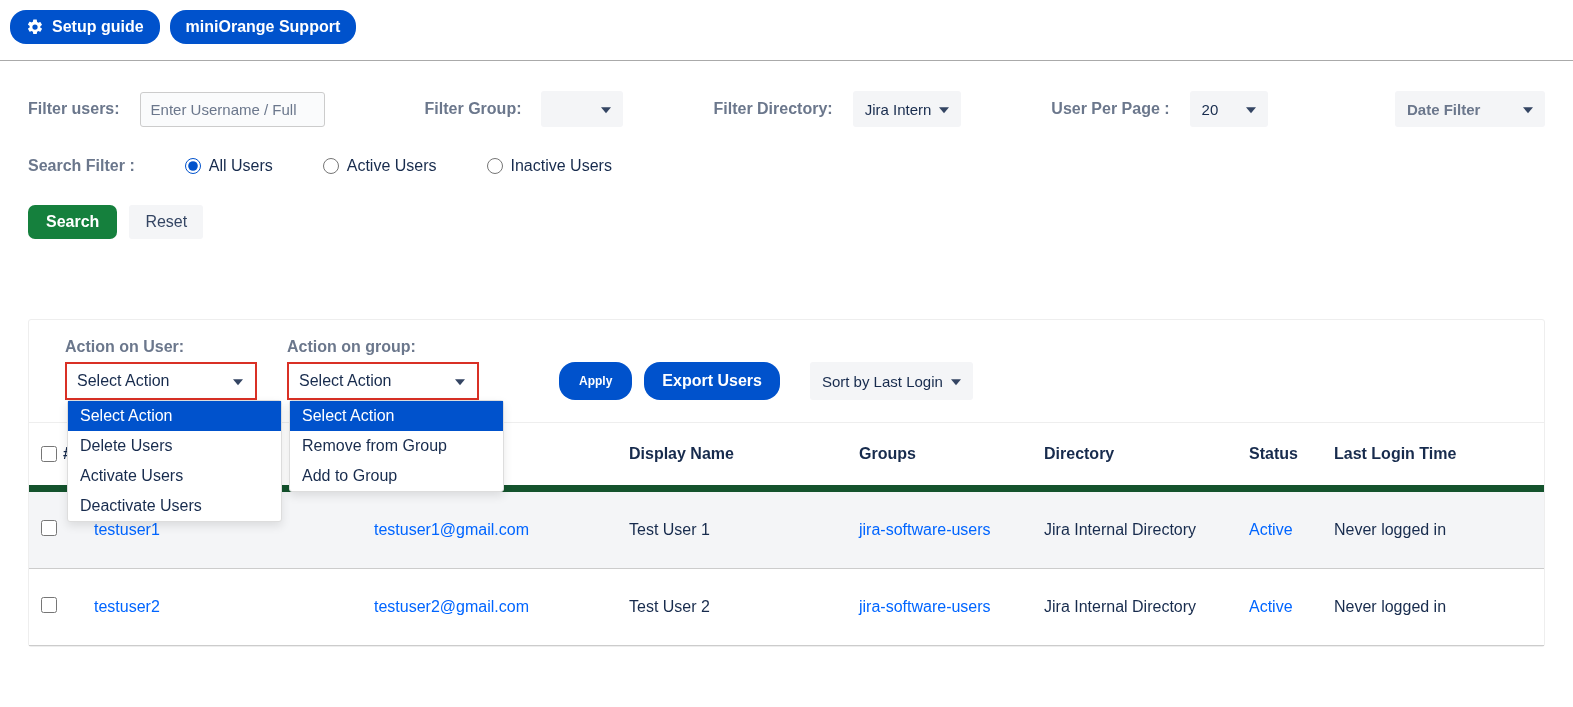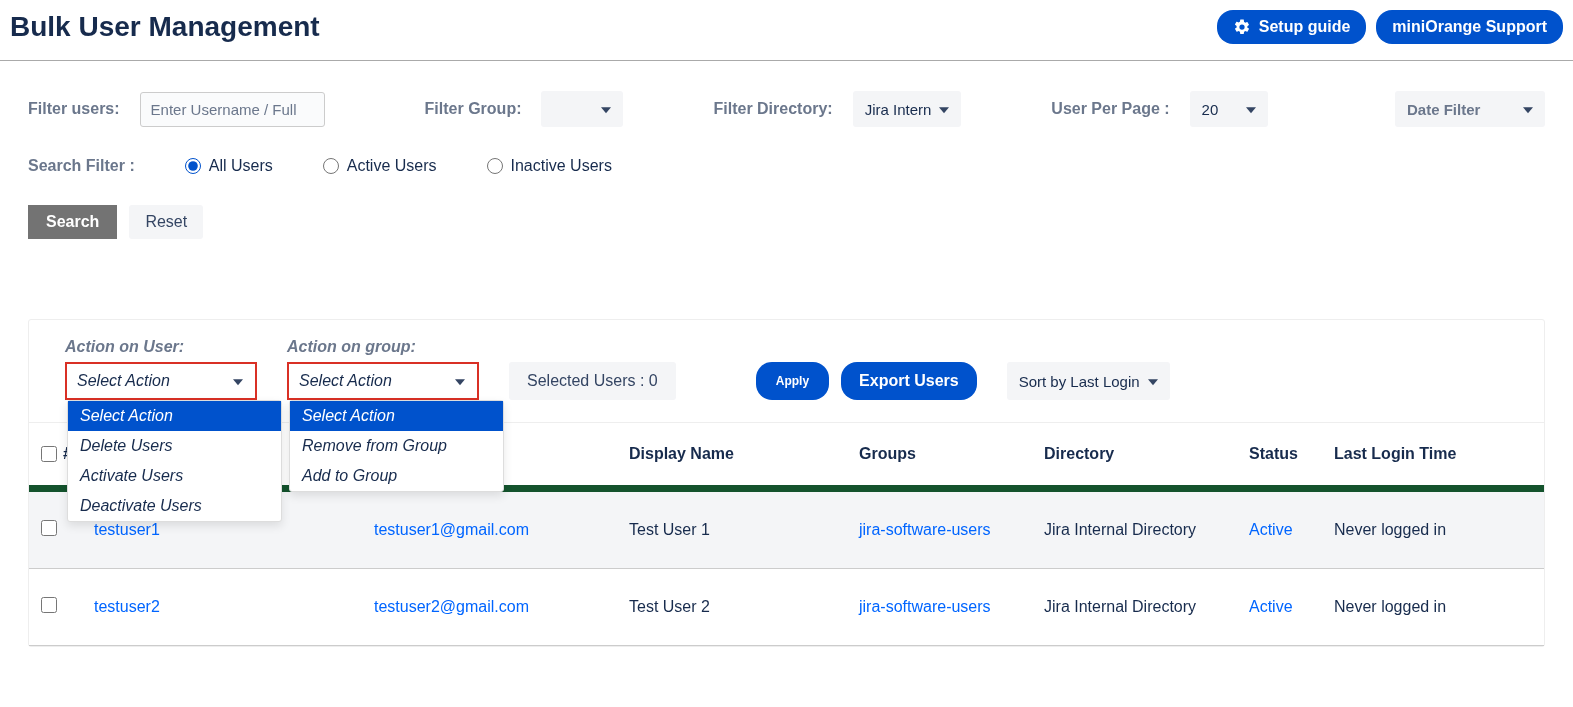--- a/index.html
+++ b/index.html
@@ -20,26 +20,26 @@
 .select-box::after { content: ''; position: absolute; right: 12px; top: 50%; transform: translateY(-30%); width: 0; height: 0; border-left: 5px solid transparent; border-right: 5px solid transparent; border-top: 6px solid #344563; }
 .select-box.small { min-width: 82px; }
 .select-box.medium { min-width: 95px; }
 .select-box.wide { min-width: 150px; }
 
 .filter-row2 { display: flex; align-items: center; gap: 50px; margin-bottom: 30px; }
 .radio-wrap { display: flex; align-items: center; gap: 8px; font-size: 16px; color: #172b4d; font-weight: 400; }
 .radio-wrap input { width: 16px; height: 16px; accent-color: #0052cc; }
 
 .filter-row3 { display: flex; gap: 12px; }
-.btn-search { background: #737373; color: #fff; border: none; padding: 8px 18px; font-size: 16px; font-weight: 600; border-radius: 0; cursor: pointer; }
+.btn-search { background: #15803d; color: #fff; border: none; padding: 8px 18px; font-size: 16px; font-weight: 600; border-radius: 7px; cursor: pointer; }
 .btn-reset { background: #f4f5f7; color: #344563; border: none; padding: 8px 16px; font-size: 16px; font-weight: 400; border-radius: 3px; cursor: pointer; }
 
 .table-area { margin: 70px 28px 0 28px; border: 1px solid #eee; border-radius: 3px; }
 .action-bar { padding: 18px 36px 22px 36px; display: flex; align-items: flex-end; gap: 30px; position: relative; }
-.action-group { display: flex; flex-direction: column; gap: 6px; position: relative; font-style: italic; }
+.action-group { display: flex; flex-direction: column; gap: 6px; position: relative; }
 .action-group-label { color: #6b778c; font-size: 16px; font-weight: 600; }
 .action-select { position: relative; background: #fff; border: 2px solid #d93025; padding: 8px 30px 8px 10px; font-size: 16px; color: #172b4d; width: 192px; height: 38px; display: flex; align-items: center; }
 .action-select::after { content: ''; position: absolute; right: 12px; top: 50%; transform: translateY(-30%); width: 0; height: 0; border-left: 5px solid transparent; border-right: 5px solid transparent; border-top: 6px solid #344563; }
 
 .dropdown-menu { position: absolute; top: 100%; left: 0; margin-top: 2px; background: #fff; border: 1px solid #ddd; border-radius: 3px; box-shadow: 0 4px 10px rgba(0,0,0,0.1); z-index: 10; min-width: 215px; }
 .dropdown-item { padding: 6px 12px; font-size: 16px; cursor: pointer; }
 .dropdown-item.selected { background: #0052cc; color: #fff; }
 
 .selected-info { background: #f4f5f7; color: #344563; padding: 8px 18px; font-size: 16px; border-radius: 3px; height: 38px; display: flex; align-items: center; }
 
@@ -52,21 +52,20 @@
 .table tbody td { padding: 28px 10px; font-size: 16px; color: #172b4d; vertical-align: middle; }
 .table tbody td:first-child { padding-left: 12px; }
 .link-text { color: #0065ff; }
 .checkbox { width: 16px; height: 16px; }
 .th-check { display: flex; align-items: center; gap: 6px; }
 </style>
 </head>
 <body>
 
 <div class="header">
-  <h1>Bulk User Management</h1>
   <div class="header-buttons">
     <button class="btn-primary">
       <svg viewBox="0 0 24 24">
           <path d="M19.14,12.94a7.07,7.07,0,0,0,.05-.94,7.07,7.07,0,0,0-.05-.94l2.03-1.58a.5.5,0,0,0,.12-.64l-1.92-3.32a.5.5,0,0,0-.61-.22l-2.39.96a7,7,0,0,0-1.62-.94l-.36-2.54A.5.5,0,0,0,13.9,2H10.1a.5.5,0,0,0-.49.42L9.25,4.96a7,7,0,0,0-1.62.94L5.24,4.94a.5.5,0,0,0-.61.22L2.71,8.48a.5.5,0,0,0,.12.64l2.03,1.58a7.07,7.07,0,0,0-.05.94,7.07,7.07,0,0,0,.05.94L2.83,14.16a.5.5,0,0,0-.12.64l1.92,3.32a.5.5,0,0,0,.61.22l2.39-.96a7,7,0,0,0,1.62.94l.36,2.54a.5.5,0,0,0,.49.42h3.8a.5.5,0,0,0,.49-.42l.36-2.54a7,7,0,0,0,1.62-.94l2.39.96a.5.5,0,0,0,.61-.22l1.92-3.32a.5.5,0,0,0-.12-.64ZM12,15.5A3.5,3.5,0,1,1,15.5,12,3.5,3.5,0,0,1,12,15.5Z"></path>
         </svg>
       <span>Setup guide</span>
     </button>
     <button class="btn-primary">
       <span>miniOrange Support</span>
     </button>
@@ -144,21 +143,20 @@
       <div class="action-select">
         <span>Select Action</span>
         <div class="dropdown-menu">
           <div class="dropdown-item selected">Select Action</div>
           <div class="dropdown-item">Remove from Group</div>
           <div class="dropdown-item">Add to Group</div>
         </div>
       </div>
     </div>
 
-    <div class="selected-info">Selected Users : 0</div>
     <span style="flex:0 0 20px"></span>
     <button class="btn-primary" style="padding:8px 20px;font-size:12px;height:38px">Apply</button>
     <button class="btn-primary" style="padding:8px 18px;font-size:16px;height:38px;margin-left:-18px">Export Users</button>
     <div class="select-box" style="height:38px">
         <span>Sort by Last Login</span>
       </div>
   </div>
 
   <table class="table">
     <thead>

